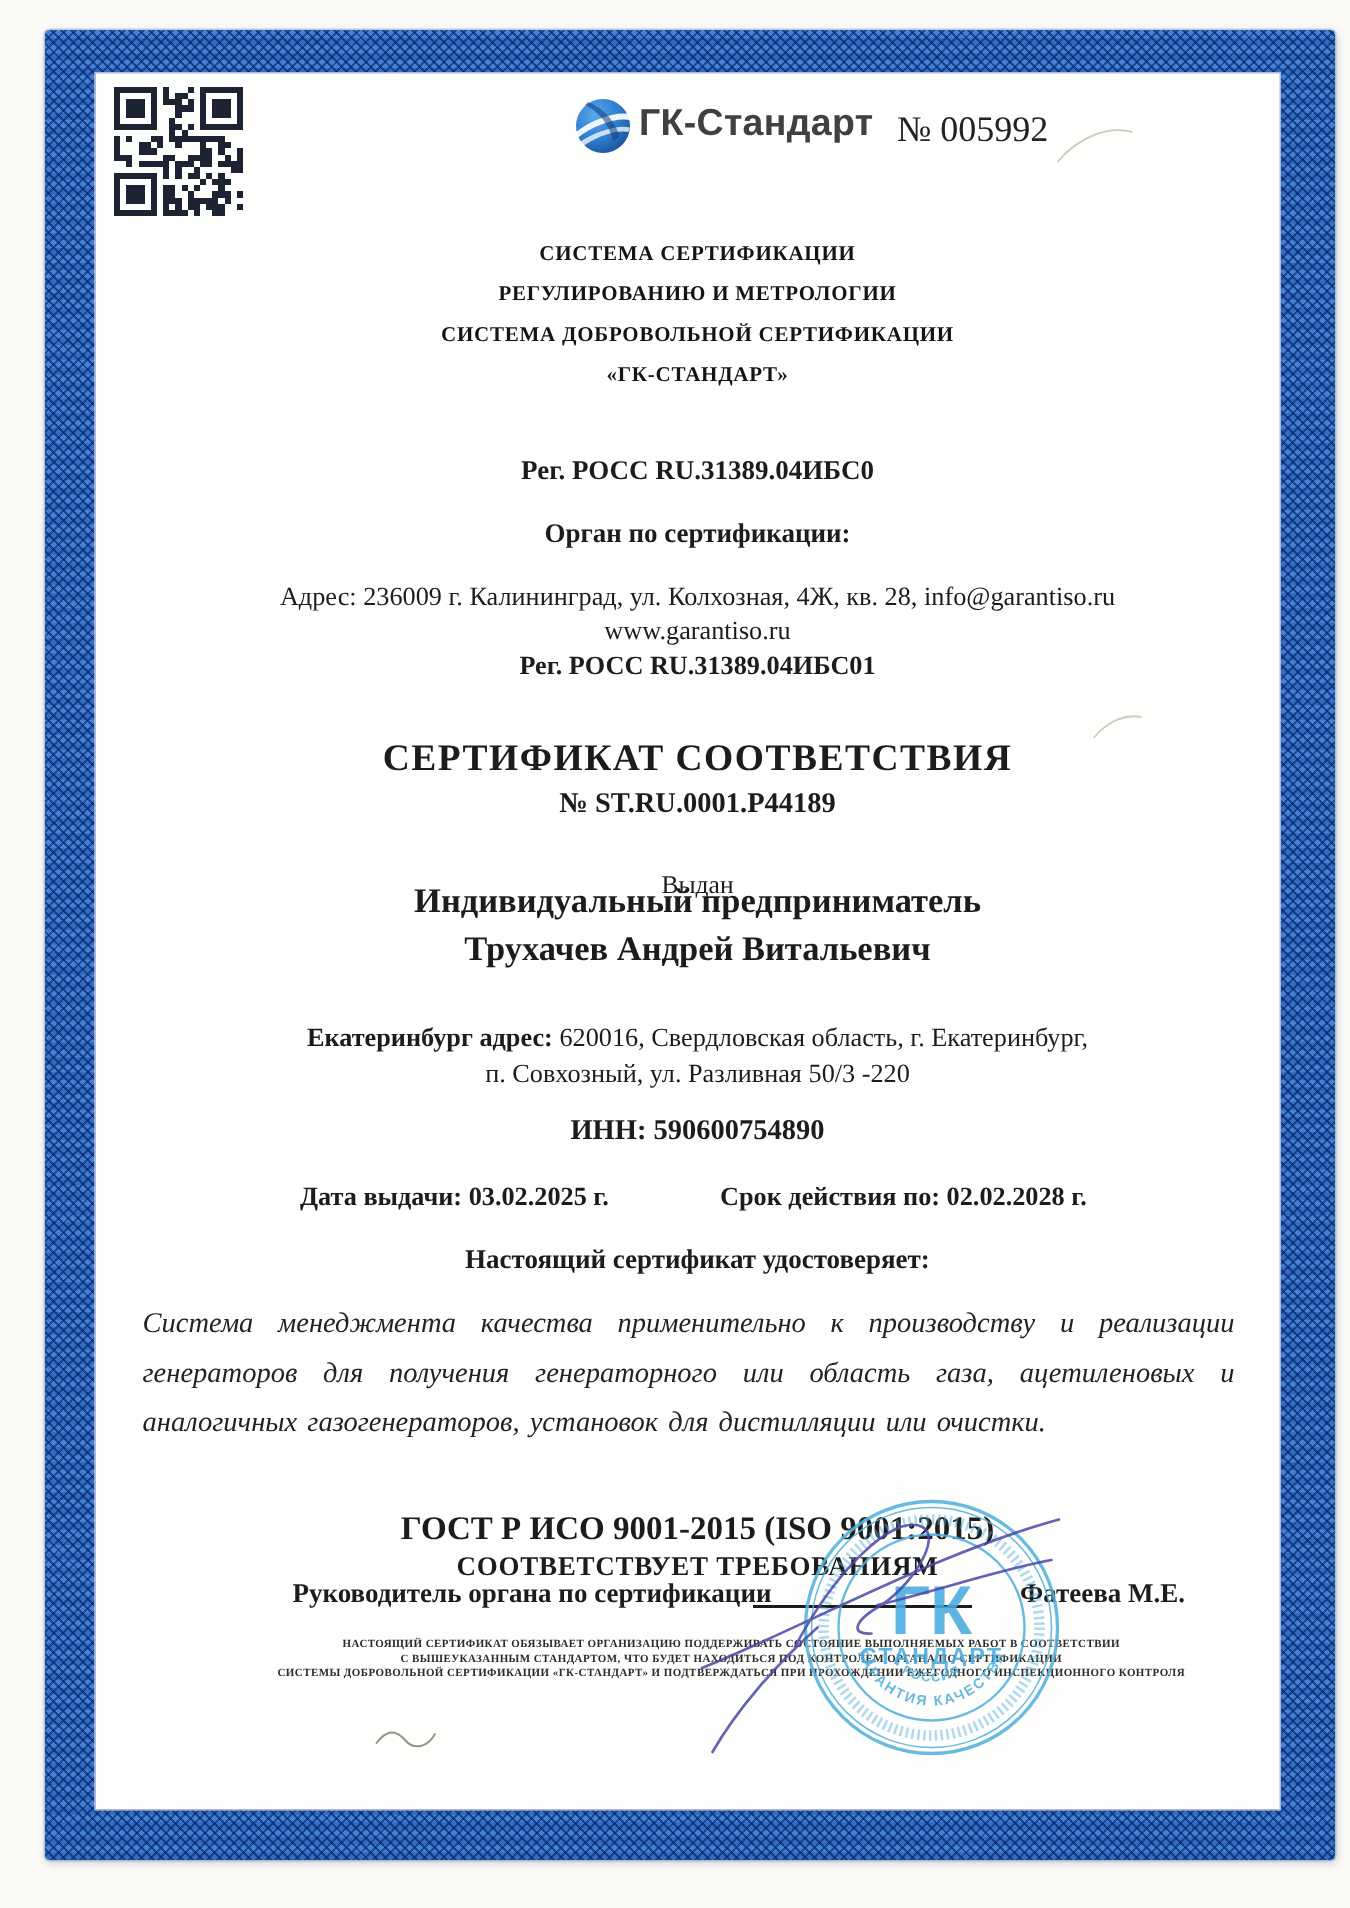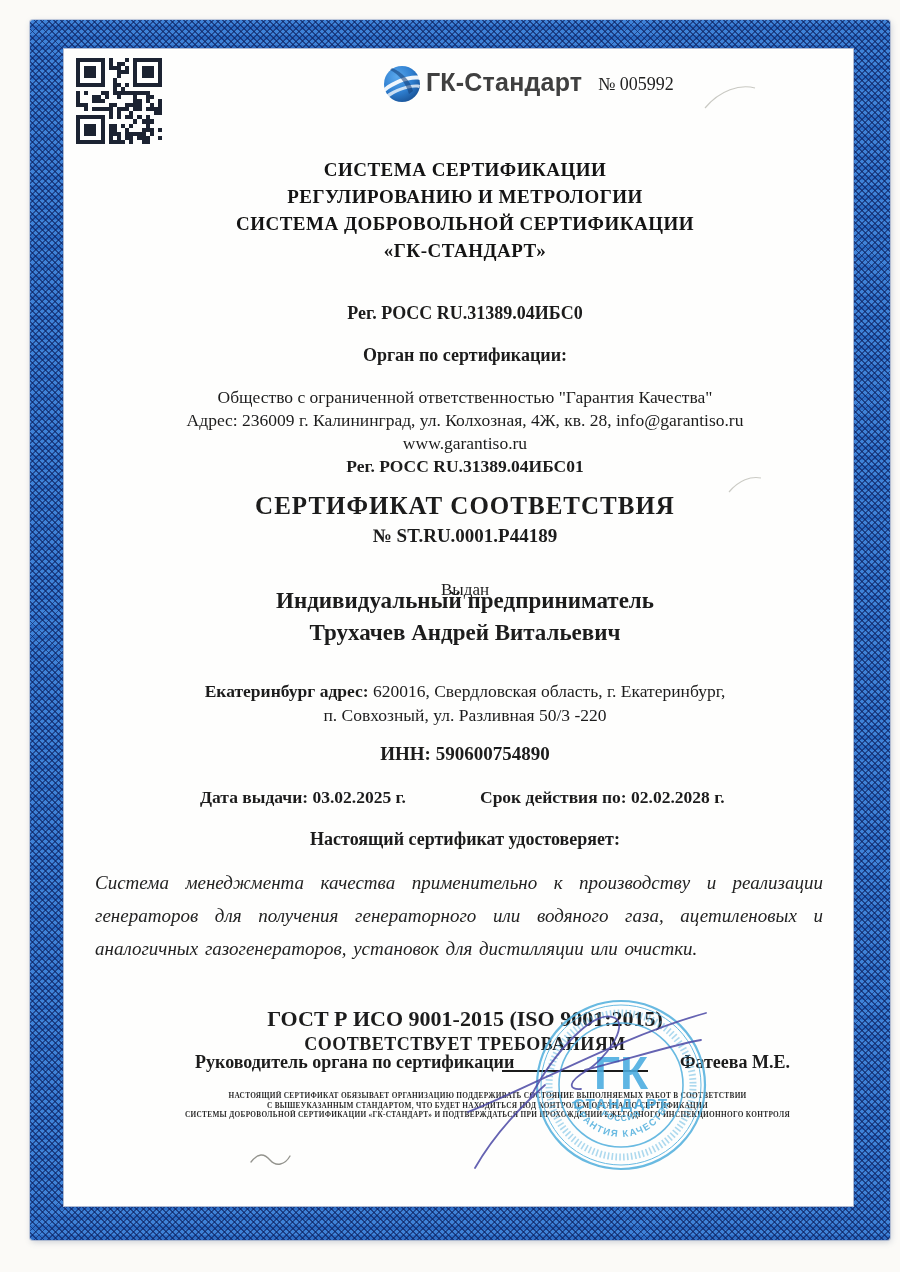--- a/index.html
+++ b/index.html
@@ -20,21 +20,21 @@
     box-shadow:0 0 0 1px rgba(40,80,160,.25), 1px 2px 6px rgba(60,80,120,.25);
   }
   .paper{
     position:absolute;left:33px;top:28px;right:36px;bottom:33px;
     background:#fefefd;
     box-shadow:inset 0 0 0 1px rgba(30,60,130,.35);
   }
   .abs{position:absolute;}
   .cblock{position:absolute;left:70px;width:790px;text-align:center;}
   .b{font-weight:bold;}
-  .title-block{font-weight:bold;font-size:19px;line-height:27px;letter-spacing:.5px;color:#141414;}
+  .title-block{font-weight:bold;font-size:14px;line-height:27px;letter-spacing:.5px;color:#141414;}
   .reg{font-weight:bold;font-size:18px;}
   .orgline{font-size:17.5px;line-height:23px;}
   .cert-title{font-weight:bold;font-size:25px;letter-spacing:1px;}
   .cert-num{font-weight:bold;font-size:19px;}
   .plain{font-size:17px;}
   .holder{font-weight:bold;font-size:23px;line-height:32px;}
   .addr{font-size:17.5px;line-height:24px;}
   .inn{font-weight:bold;font-size:19px;}
   .dates{font-weight:bold;font-size:17.5px;}
   .head17{font-weight:bold;font-size:18px;}
@@ -49,21 +49,21 @@
   .sig-line{position:absolute;left:502px;top:1070px;width:146px;height:2px;background:#1b1b1b;}
   .footnote{
     position:absolute;left:160px;width:655px;top:1091px;
     text-align:center;font-size:7.3px;line-height:9.6px;
     letter-spacing:.3px;color:#2b2b2b;font-weight:bold;
   }
   .logo-text{
     font-family:"Liberation Sans",sans-serif;font-weight:bold;
     font-size:25px;color:#404040;letter-spacing:.2px;
   }
-  .cert-no-header{font-size:18px;color:#222;}
+  .cert-no-header{font-size:24px;color:#222;}
   .artifact{position:absolute;pointer-events:none;}
 </style>
 </head>
 <body>
 
 <div class="frame">
   <div class="paper"></div>
 </div>
 
 <div class="abs" style="left:76px;top:58px;width:86px;height:86px;">
@@ -228,21 +228,20 @@
   <div>РЕГУЛИРОВАНИЮ И МЕТРОЛОГИИ</div>
   <div>СИСТЕМА ДОБРОВОЛЬНОЙ СЕРТИФИКАЦИИ</div>
   <div>«ГК-СТАНДАРТ»</div>
 </div>
 
 <div class="cblock reg" style="top:303px;">Рег. РОСС RU.31389.04ИБС0</div>
 
 <div class="cblock head17" style="top:345px;">Орган по сертификации:</div>
 
 <div class="cblock orgline" style="top:386px;">
-  <div>Общество с ограниченной ответственностью "Гарантия Качества"</div>
   <div>Адрес: 236009 г. Калининград, ул. Колхозная, 4Ж, кв. 28, info@garantiso.ru</div>
   <div>www.garantiso.ru</div>
   <div class="b">Рег. РОСС RU.31389.04ИБС01</div>
 </div>
 
 <div class="cblock cert-title" style="top:492px;">СЕРТИФИКАТ СООТВЕТСТВИЯ</div>
 <div class="cblock cert-num" style="top:525px;">№ ST.RU.0001.P44189</div>
 <div class="cblock plain" style="top:548px;margin-top:32px;">Выдан</div>
 
 <div class="cblock holder" style="top:585px;">
@@ -255,21 +254,21 @@
   <div>п. Совхозный, ул. Разливная 50/3 -220</div>
 </div>
 
 <div class="cblock inn" style="top:743px;">ИНН: 590600754890</div>
 
 <div class="abs dates" style="left:200px;top:787px;">Дата выдачи: 03.02.2025 г.</div>
 <div class="abs dates" style="left:480px;top:787px;">Срок действия по: 02.02.2028 г.</div>
 
 <div class="cblock head17" style="top:829px;">Настоящий сертификат удостоверяет:</div>
 
-<div class="scope" style="top:866px;">Система менеджмента качества применительно к производству и реализации генераторов для получения генераторного или водяного газа, ацетиленовых и аналогичных газогенераторов, установок для дистилляции или очистки.</div>
+<div class="scope" style="top:866px;">Система менеджмента качества применительно к производству и реализации генераторов для получения генераторного или область газа, ацетиленовых и аналогичных газогенераторов, установок для дистилляции или очистки.</div>
 
 <div class="cblock complies1" style="top:1034px;">СООТВЕТСТВУЕТ ТРЕБОВАНИЯМ</div>
 <div class="cblock complies2" style="top:1006px;">ГОСТ Р ИСО 9001-2015 (ISO 9001:2015)</div>
 
 <div class="abs sig-label" style="left:195px;top:1052px;">Руководитель органа по сертификации</div>
 <div class="sig-line"></div>
 <div class="abs sig-label" style="left:680px;top:1052px;">Фатеева М.Е.</div>
 
 <div class="footnote">
   <div>НАСТОЯЩИЙ СЕРТИФИКАТ ОБЯЗЫВАЕТ ОРГАНИЗАЦИЮ ПОДДЕРЖИВАТЬ СОСТОЯНИЕ ВЫПОЛНЯЕМЫХ РАБОТ В СООТВЕТСТВИИ</div>

